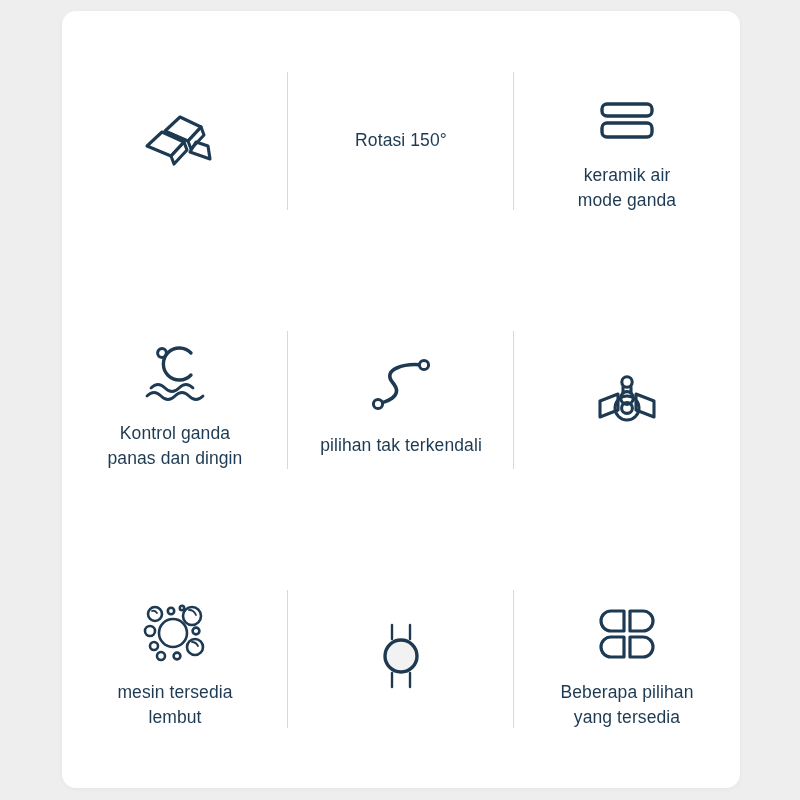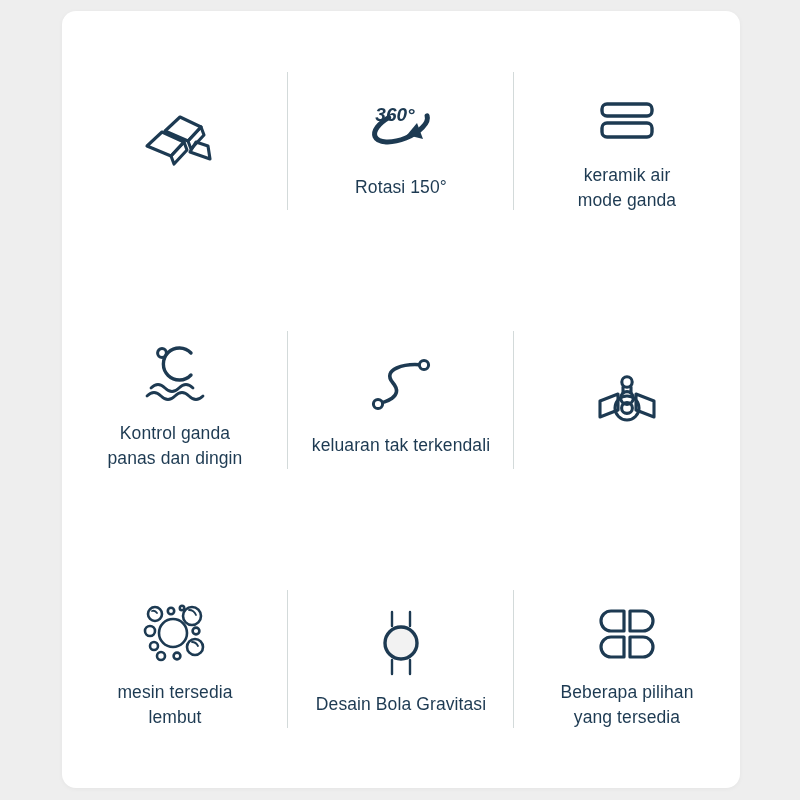--- a/index.html
+++ b/index.html
@@ -99,32 +99,20 @@
 
             <path d="M9 34 L24 20 L46 30 L33 44 Z"></path>
             <path d="M33 44 L46 30 L49 38 L36 52 Z"></path>
 
             <path d="M52 40 L58 30 L70 34 L72 47 Z"></path>
           </svg>
         </div>
       </div>
 
       <div class="cell row-1 divider-right">
-        <div class="icon-wrap">
-          <svg width="80" height="62" viewBox="0 0 80 62" fill="none">
-
-            <g transform="rotate(-22 40 31)">
-              <path d="M12 31 a28 13 0 1 0 56 0 a28 13 0 0 0 -56 0" stroke="#1d3a52" stroke-width="5" stroke-linecap="round" stroke-dasharray="92 42" stroke-dashoffset="26"></path>
-            </g>
-
-            <path d="M56 28 L62 44 L46 40 Z" fill="#1d3a52"></path>
-
-            <text x="34" y="26" font-family="'Liberation Sans', sans-serif" font-size="19" font-weight="bold" font-style="italic" fill="#1d3a52" text-anchor="middle">360°</text>
-          </svg>
-        </div>
         <div class="cell-label">Rotasi 150°</div>
       </div>
 
       <div class="cell row-1">
         <div class="icon-wrap">
           <svg width="58" height="48" viewBox="0 0 58 48" fill="none" stroke="#1d3a52" stroke-width="3.4">
             <rect x="4" y="7" width="50" height="12" rx="5"></rect>
             <rect x="4" y="26" width="50" height="14" rx="5"></rect>
           </svg>
         </div>
@@ -149,21 +137,21 @@
       </div>
 
       <div class="cell row-2 divider-right">
         <div class="icon-wrap">
           <svg width="72" height="62" viewBox="0 0 72 62" fill="none" stroke="#1d3a52" stroke-width="3.6" stroke-linecap="round">
             <path d="M58 10 C40 8 16 14 28 28 C40 42 18 48 14 48"></path>
             <circle cx="59" cy="10" r="4.6" fill="#ffffff" stroke-width="3"></circle>
             <circle cx="13" cy="49" r="4.6" fill="#ffffff" stroke-width="3"></circle>
           </svg>
         </div>
-        <div class="cell-label">keluaran tak terkendali</div>
+        <div class="cell-label">pilihan tak terkendali</div>
       </div>
 
       <div class="cell row-2">
         <div class="icon-wrap">
           <svg width="70" height="58" viewBox="0 0 70 58" fill="none" stroke="#1d3a52" stroke-width="3.1" stroke-linejoin="round" stroke-linecap="round">
 
             <circle cx="35" cy="10" r="5.2"></circle>
             <path d="M31 15 L31 21 M39 15 L39 21"></path>
 
             <path d="M26 22 L8 29 L8 45 L26 38 Z"></path>
@@ -200,21 +188,20 @@
       </div>
 
       <div class="cell row-3 divider-right">
         <div class="icon-wrap">
           <svg width="58" height="66" viewBox="0 0 58 66" fill="none" stroke="#1d3a52" stroke-width="3">
             <path d="M20 2 L20 16 M38 2 L38 16" stroke-width="2.4" stroke-linecap="round"></path>
             <circle cx="29" cy="33" r="16" fill="#f2f2f2" stroke-width="3.4"></circle>
             <path d="M20 50 L20 64 M38 50 L38 64" stroke-width="2.4" stroke-linecap="round"></path>
           </svg>
         </div>
-        <div class="cell-label">Desain Bola Gravitasi</div>
       </div>
 
       <div class="cell row-3">
         <div class="icon-wrap">
           <svg width="62" height="58" viewBox="0 0 62 58" fill="none" stroke="#1d3a52" stroke-width="3.2" stroke-linejoin="round" stroke-linecap="round">
 
             <path d="M28 5 L15 5 A10 10 0 0 0 15 25 L28 25 Z"></path>
 
             <path d="M34 5 L47 5 A10 10 0 0 1 47 25 L34 25 Z"></path>
 

